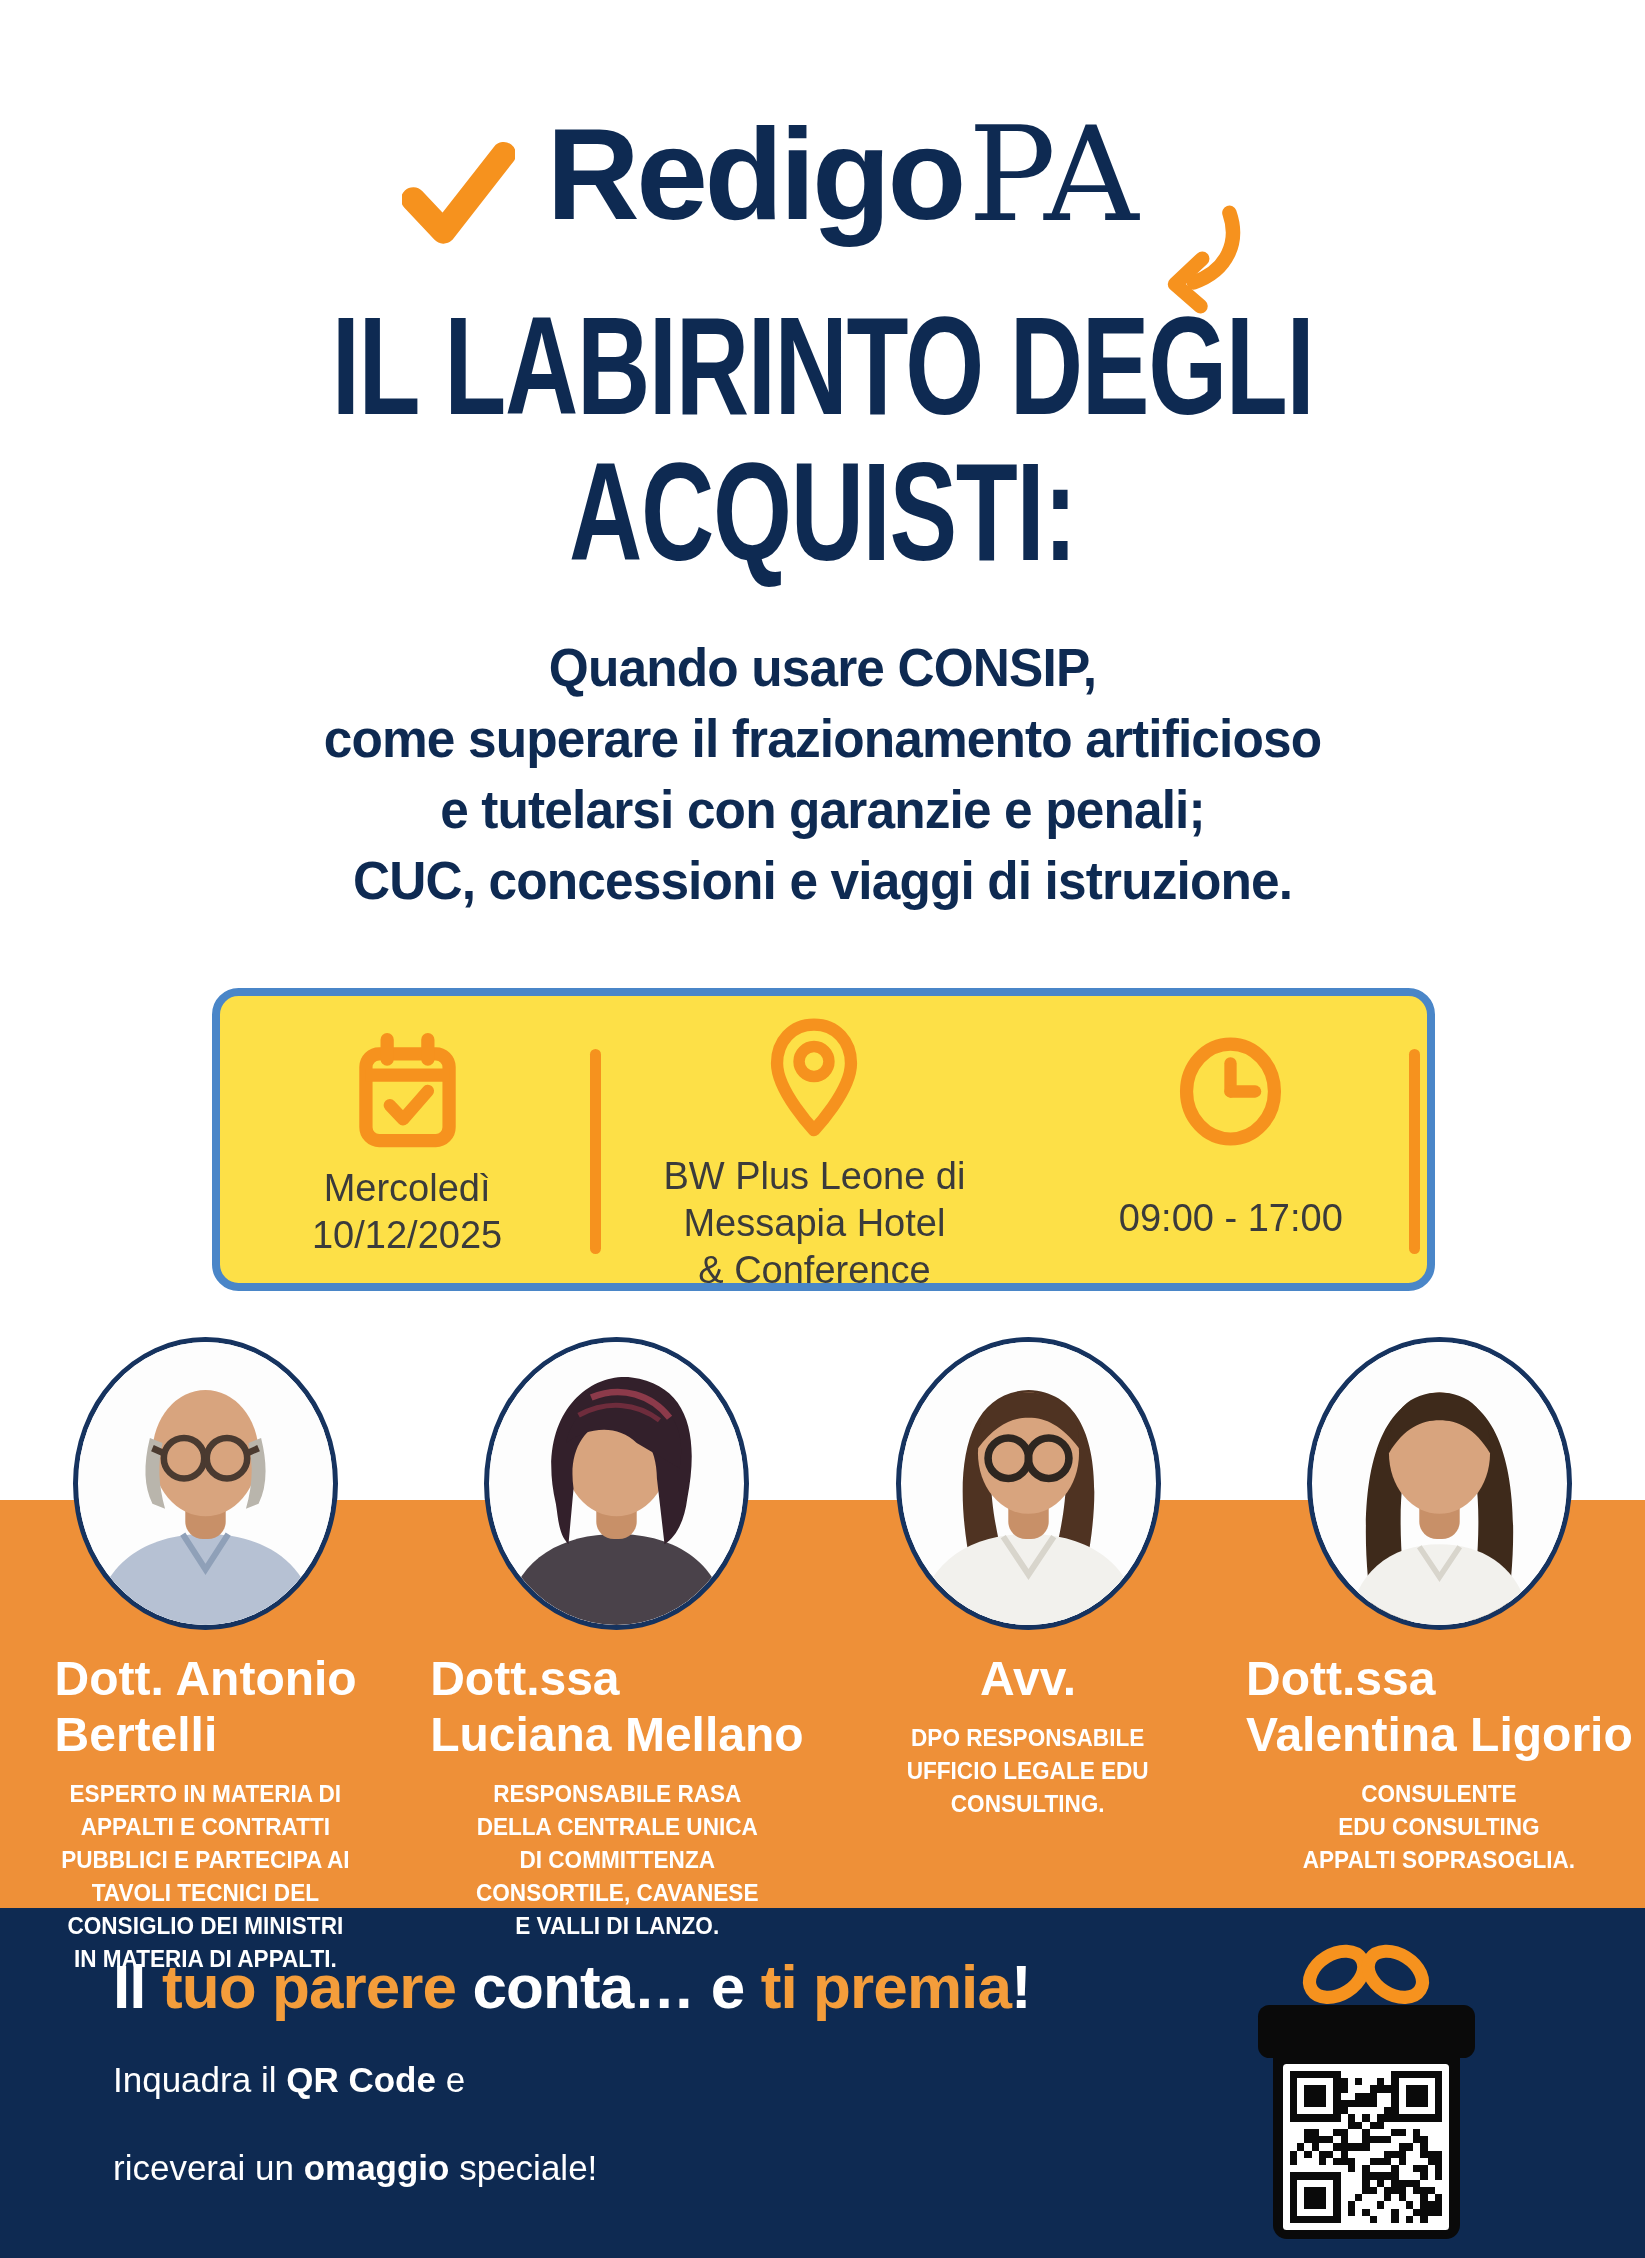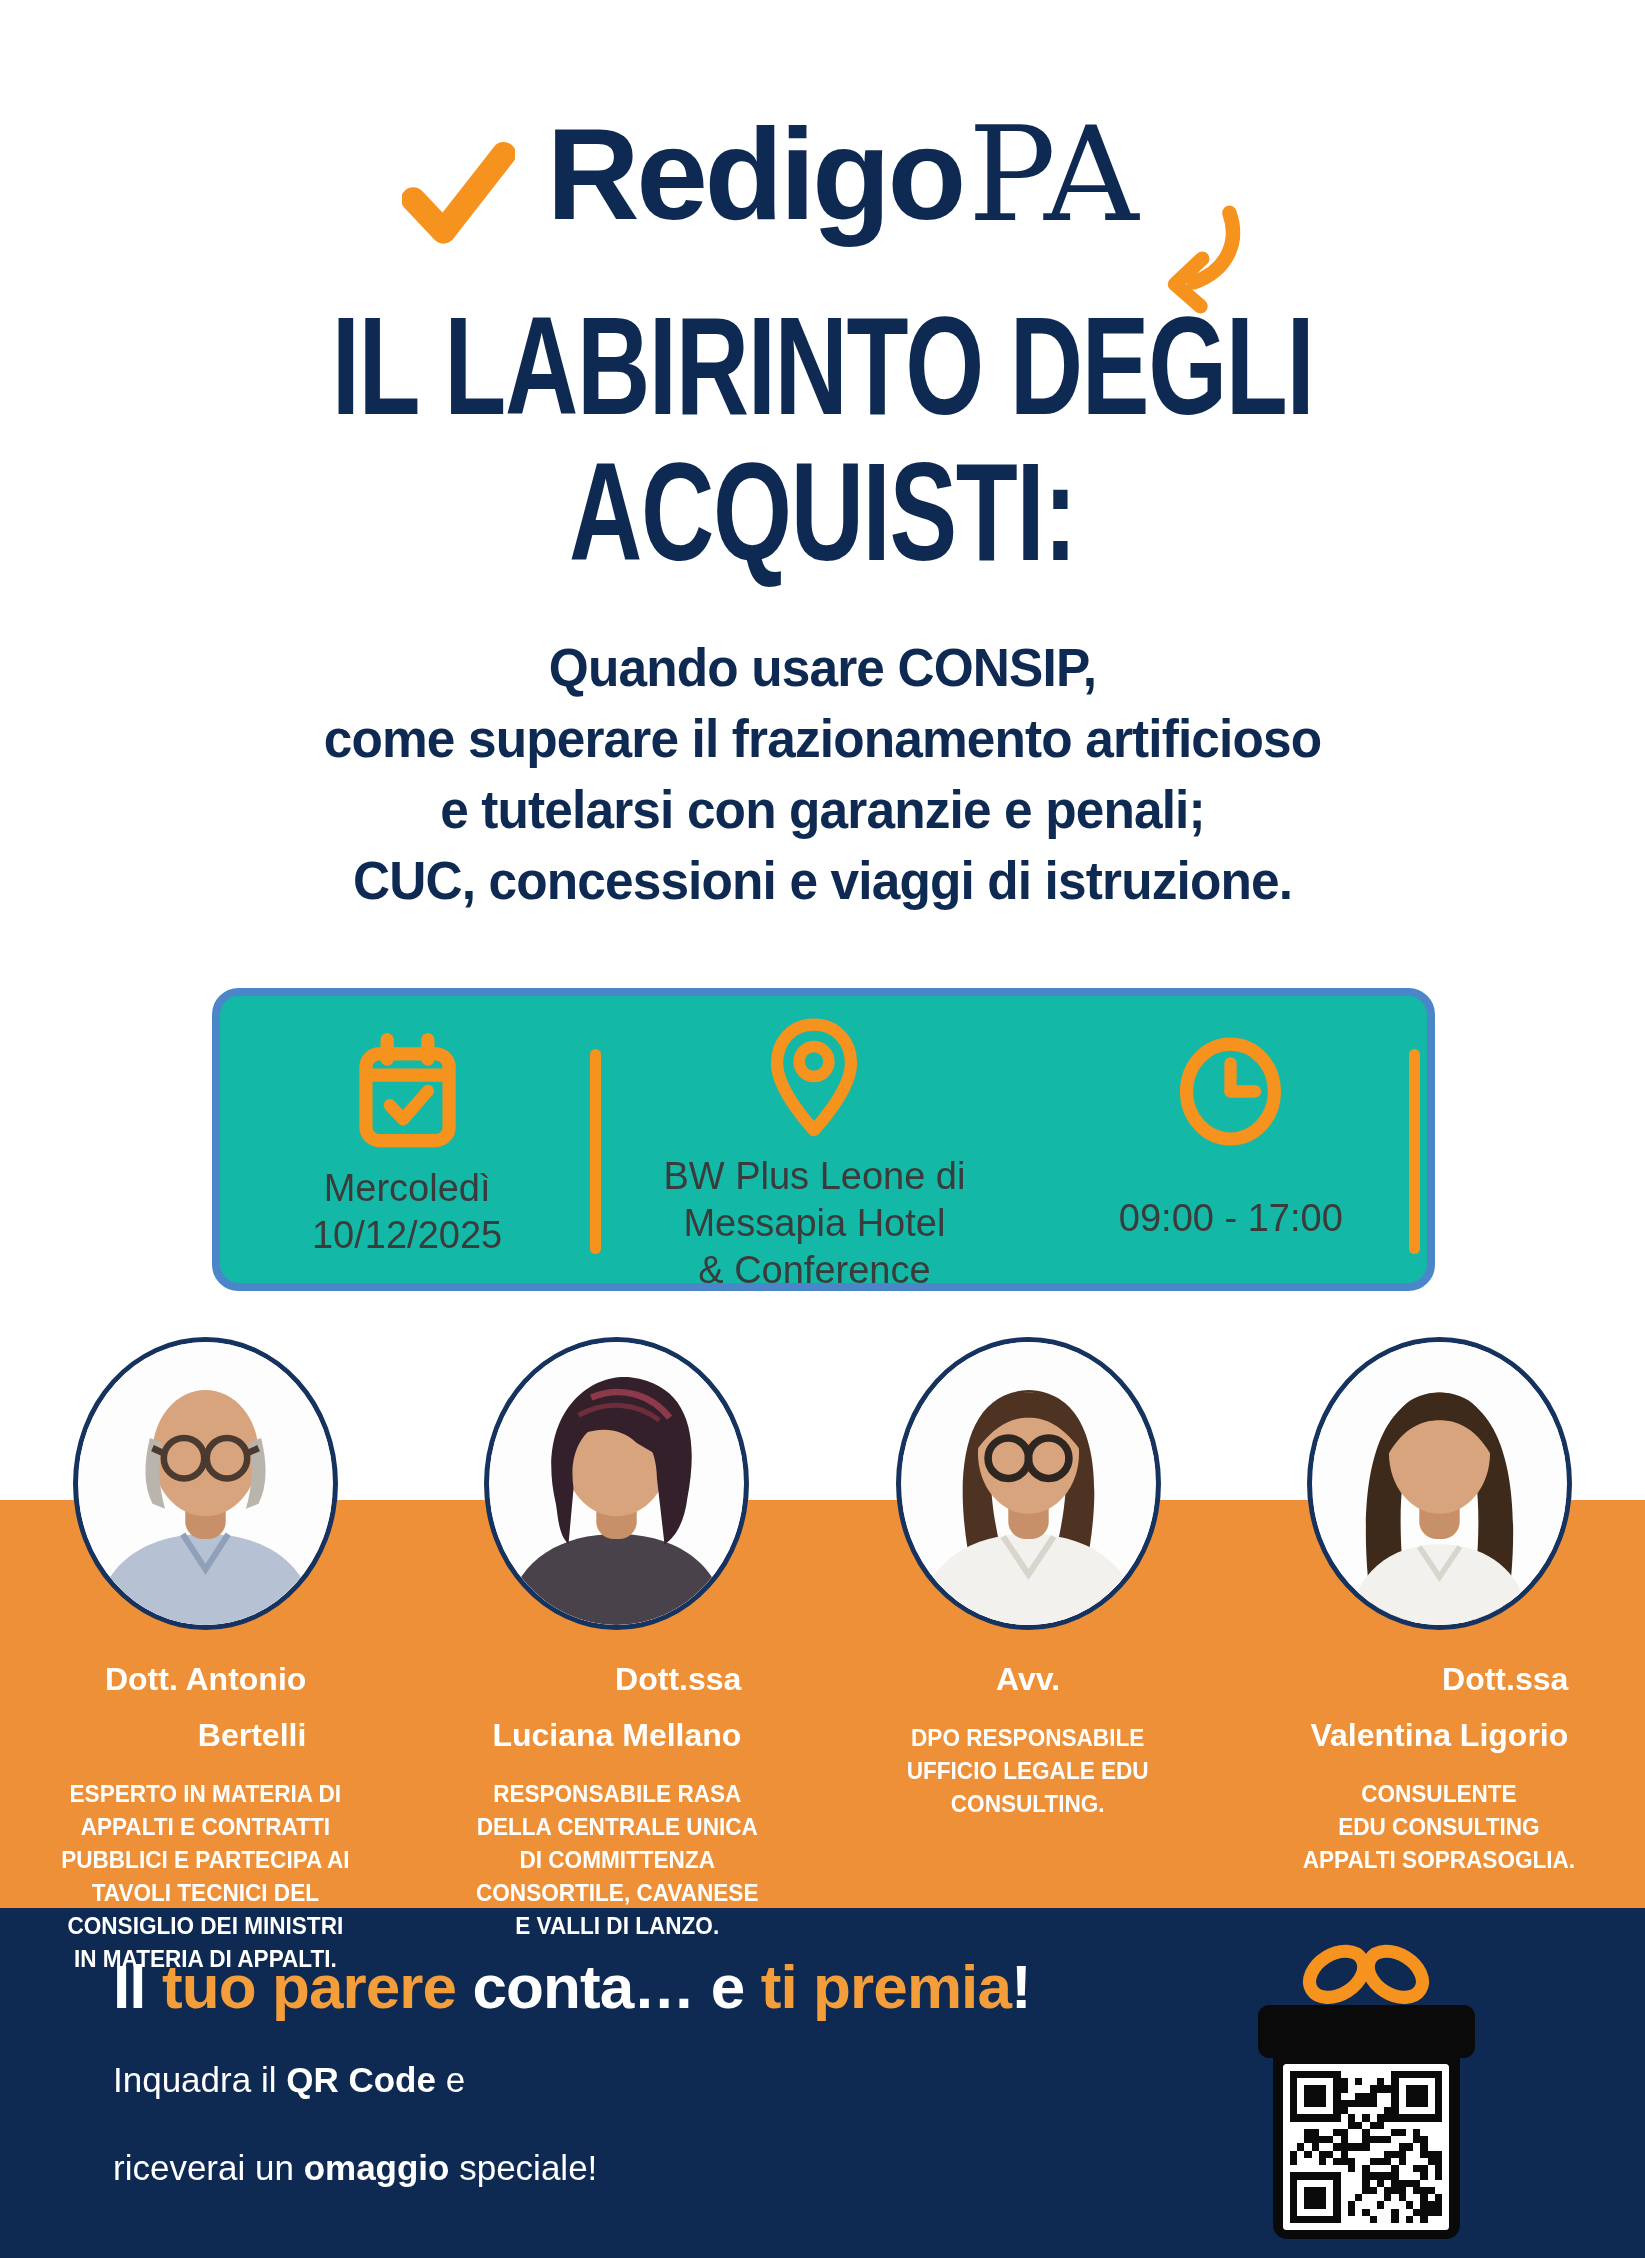--- a/index.html
+++ b/index.html
@@ -27,42 +27,42 @@
   .title{position:absolute;top:293px;left:0;width:100%;text-align:center;color:var(--navy);
          font-weight:bold;font-size:139px;line-height:146px;letter-spacing:-1.8px;
          transform:scaleX(.73);transform-origin:50% 50%;white-space:nowrap;}
 
   
   .subtitle{position:absolute;top:632px;left:0;width:100%;text-align:center;color:var(--navy);
             font-weight:bold;font-size:53px;line-height:71px;letter-spacing:-0.9px;
             transform:scaleX(.97);transform-origin:50% 50%;}
 
   
-  .info-card{position:absolute;left:212px;top:988px;width:1223px;height:303px;background:#14b8a6;
+  .info-card{position:absolute;left:212px;top:988px;width:1223px;height:303px;background:#fde047;
              border:8px solid var(--blue);border-radius:26.5px;display:flex;}
   .info-col{position:relative;display:flex;flex-direction:column;align-items:center;padding-top:28px;}
   .info-col.c1{width:31%;}
   .info-col.c2{width:36.5%;justify-content:center;}
   .info-col.c3{width:32.5%;}
   .info-icon{height:134px;display:flex;align-items:center;justify-content:center;}
   .info-text{margin-top:7px;font-size:38px;line-height:47px;color:var(--txt);text-align:center;}
   .info-col.c3 .info-text{margin-top:37px;}
   .vdivider{position:absolute;top:53px;width:10.6px;height:205px;border-radius:6.2px;background:var(--orange);}
   .vdivider.d1{left:370px;}
   .vdivider.d2{left:815px;}
 
   
   .band{position:absolute;left:0;top:1500px;width:100%;height:408px;background:var(--band);z-index:1;}
 
   
   .speakers{position:absolute;left:0;top:1337px;width:100%;display:flex;z-index:2;}
   .speaker{width:25%;display:flex;flex-direction:column;align-items:center;}
   .photo{width:265px;height:293px;border:5.3px solid #16335F;border-radius:50%;background:#fff;overflow:hidden;}
   .photo svg{display:block;width:100%;height:100%;}
-  .speaker-name{margin-top:21px;color:#fff;font-weight:bold;font-size:32px;line-height:56px;text-align:right;}
+  .speaker-name{margin-top:21px;color:#fff;font-weight:bold;font-size:48px;line-height:56px;text-align:left;}
   .speaker-desc{margin-top:14px;color:#fff;font-weight:bold;font-size:24px;line-height:33px;text-align:center;
                 white-space:pre-line;transform:scaleX(.94);transform-origin:50% 0;max-width:335px;}
 
   
   .footer{position:absolute;left:0;top:1906px;width:100%;height:353px;background:var(--navy);}
   .footer-text{position:absolute;left:113px;top:44px;width:1052px;text-align:left;color:#fff;}
   .headline{font-size:62px;font-weight:bold;letter-spacing:-0.9px;line-height:74px;}
   .headline .o{color:var(--foot-orange);}
   .headline .w{color:#fff;}
   .foot-line{font-size:35px;font-weight:normal;line-height:64px;margin-top:24px;}

